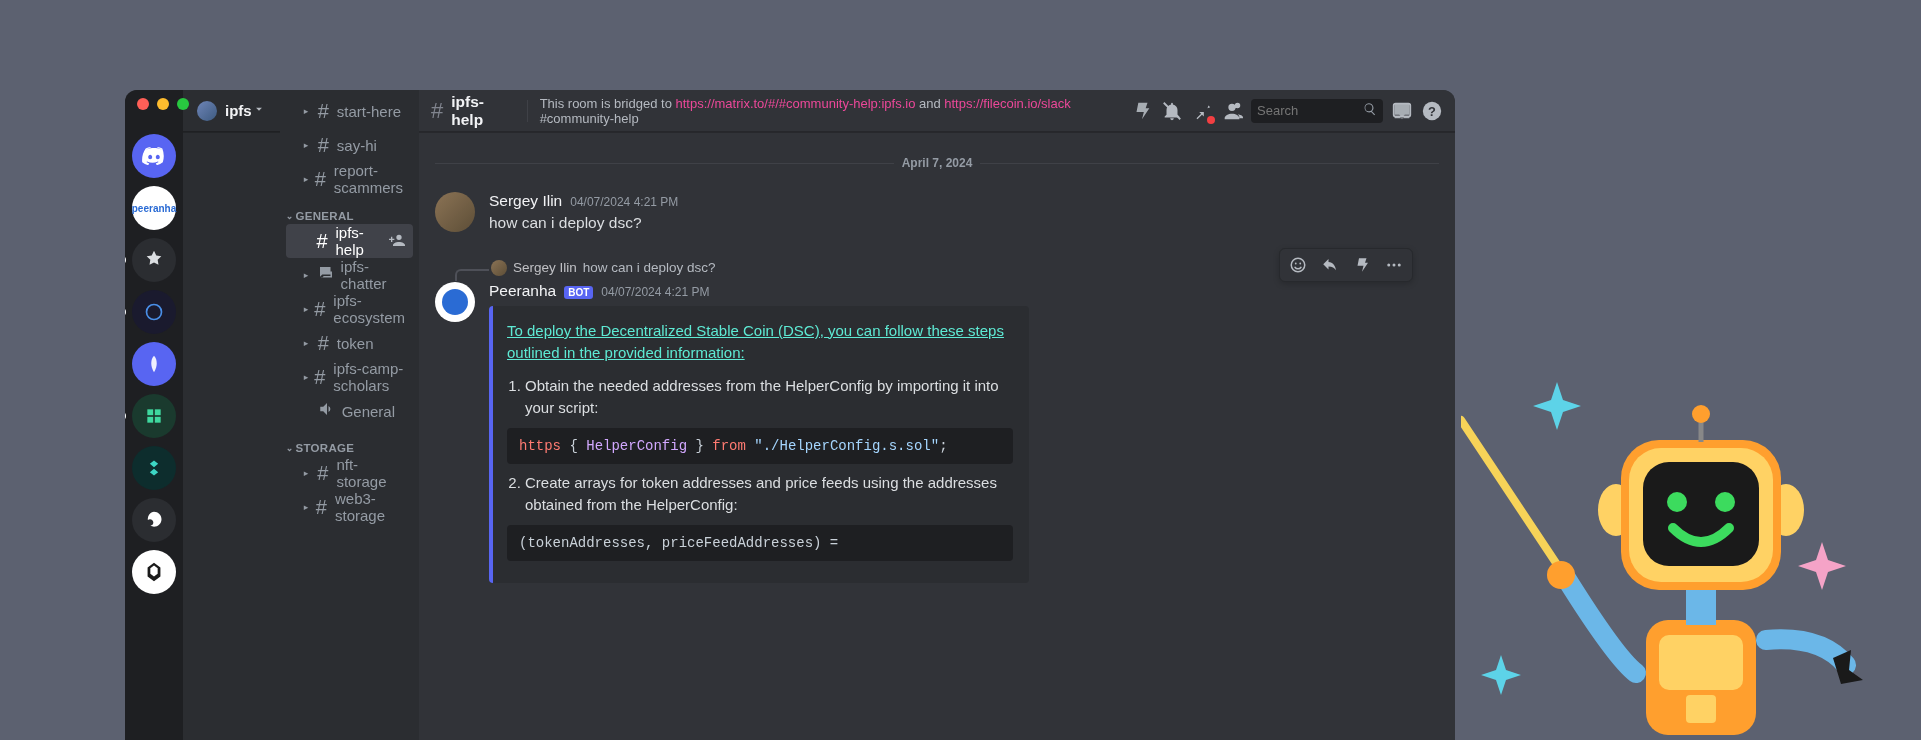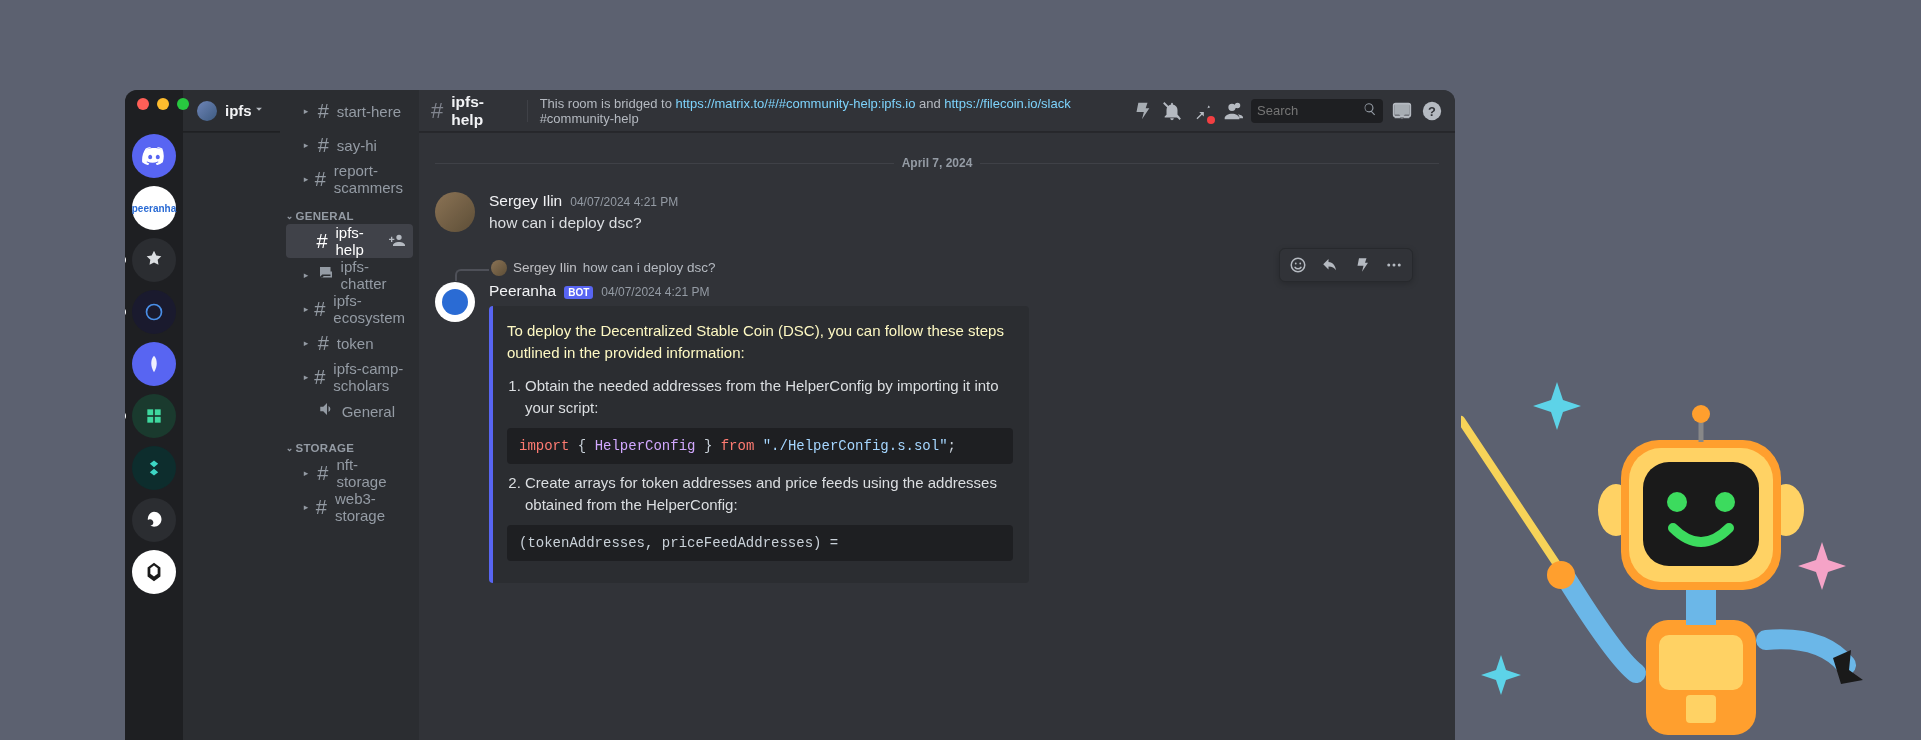--- a/index.html
+++ b/index.html
@@ -121,21 +121,21 @@
   display:flex; align-items:center;
   padding:0 12px;
   border-bottom:1px solid #26272b;
   box-shadow: 0 1px 0 rgba(0,0,0,.2);
   gap:8px;
 }
 .channel-header .hash { color:#80848e; font-size:22px; }
 .channel-header .title { color:#f2f3f5; font-weight:600; font-size:15.5px; }
 .channel-header .sep { width:1px; height:22px; background:#3f4147; margin:0 4px 0 8px; }
 .channel-header .topic { color:#b5bac1; font-size:13px; }
-.channel-header .topic a { color:#7dd3fc; text-decoration:none; }
+.channel-header .topic a { color:#ec4899; text-decoration:none; }
 .header-actions { margin-left:auto; display:flex; align-items:center; gap:8px; }
 .header-actions .icon-btn { color:#b5bac1; cursor:pointer; display:flex; }
 .search-box {
   background:#1e1f22; border-radius:4px;
   height:24px; width:132px;
   display:flex; align-items:center;
   padding:0 6px;
 }
 .search-box input {
   background:transparent; border:none; outline:none;
@@ -205,21 +205,21 @@
 
 
 .embed {
   margin-top:6px;
   background:#2b2d31;
   border-left:4px solid #5865f2;
   border-radius:4px;
   padding:14px 16px 14px 14px;
   max-width:540px;
 }
-.embed p { color:#fef9c3; font-size:15px; line-height:1.5; margin-bottom:10px; }
+.embed p { color:#5eead4; font-size:15px; line-height:1.5; margin-bottom:10px;text-decoration:underline; }
 .embed ol { margin-left:18px; }
 .embed li { color:#dbdee1; font-size:15px; line-height:1.5; margin-bottom:8px; }
 .code-block {
   background:#1e1f22;
   border-radius:4px;
   padding:10px 12px;
   font-family: Consolas, "Courier New", monospace;
   font-size:14px;
   margin:8px 0;
   overflow-x:auto;
@@ -507,21 +507,21 @@
               <span class="author">Peeranha</span>
               <span class="bot-tag">BOT</span>
               <span class="timestamp">04/07/2024 4:21 PM</span>
             </div>
             <div class="embed">
               <p>To deploy the Decentralized Stable Coin (DSC), you can follow these steps outlined in the provided information:</p>
               <ol>
                 <li>Obtain the needed addresses from the HelperConfig by importing it into your script:</li>
               </ol>
               <div class="code-block">
-                <span class="tok-kw">import</span>
+                <span class="tok-kw">https</span>
                 <span class="tok-punc"> </span><span class="tok-punc">{</span>
                 <span class="tok-type"> </span><span class="tok-type">HelperConfig</span>
                 <span class="tok-punc"> </span><span class="tok-punc">}</span>
                 <span class="tok-kw"> </span><span class="tok-kw">from</span>
                 <span class="tok-str"> </span><span class="tok-str">"./HelperConfig.s.sol"</span><span class="tok-punc">;</span>
               </div>
               <ol start="2">
                 <li>Create arrays for token addresses and price feeds using the addresses obtained from the HelperConfig:</li>
               </ol>
               <div class="code-block">

